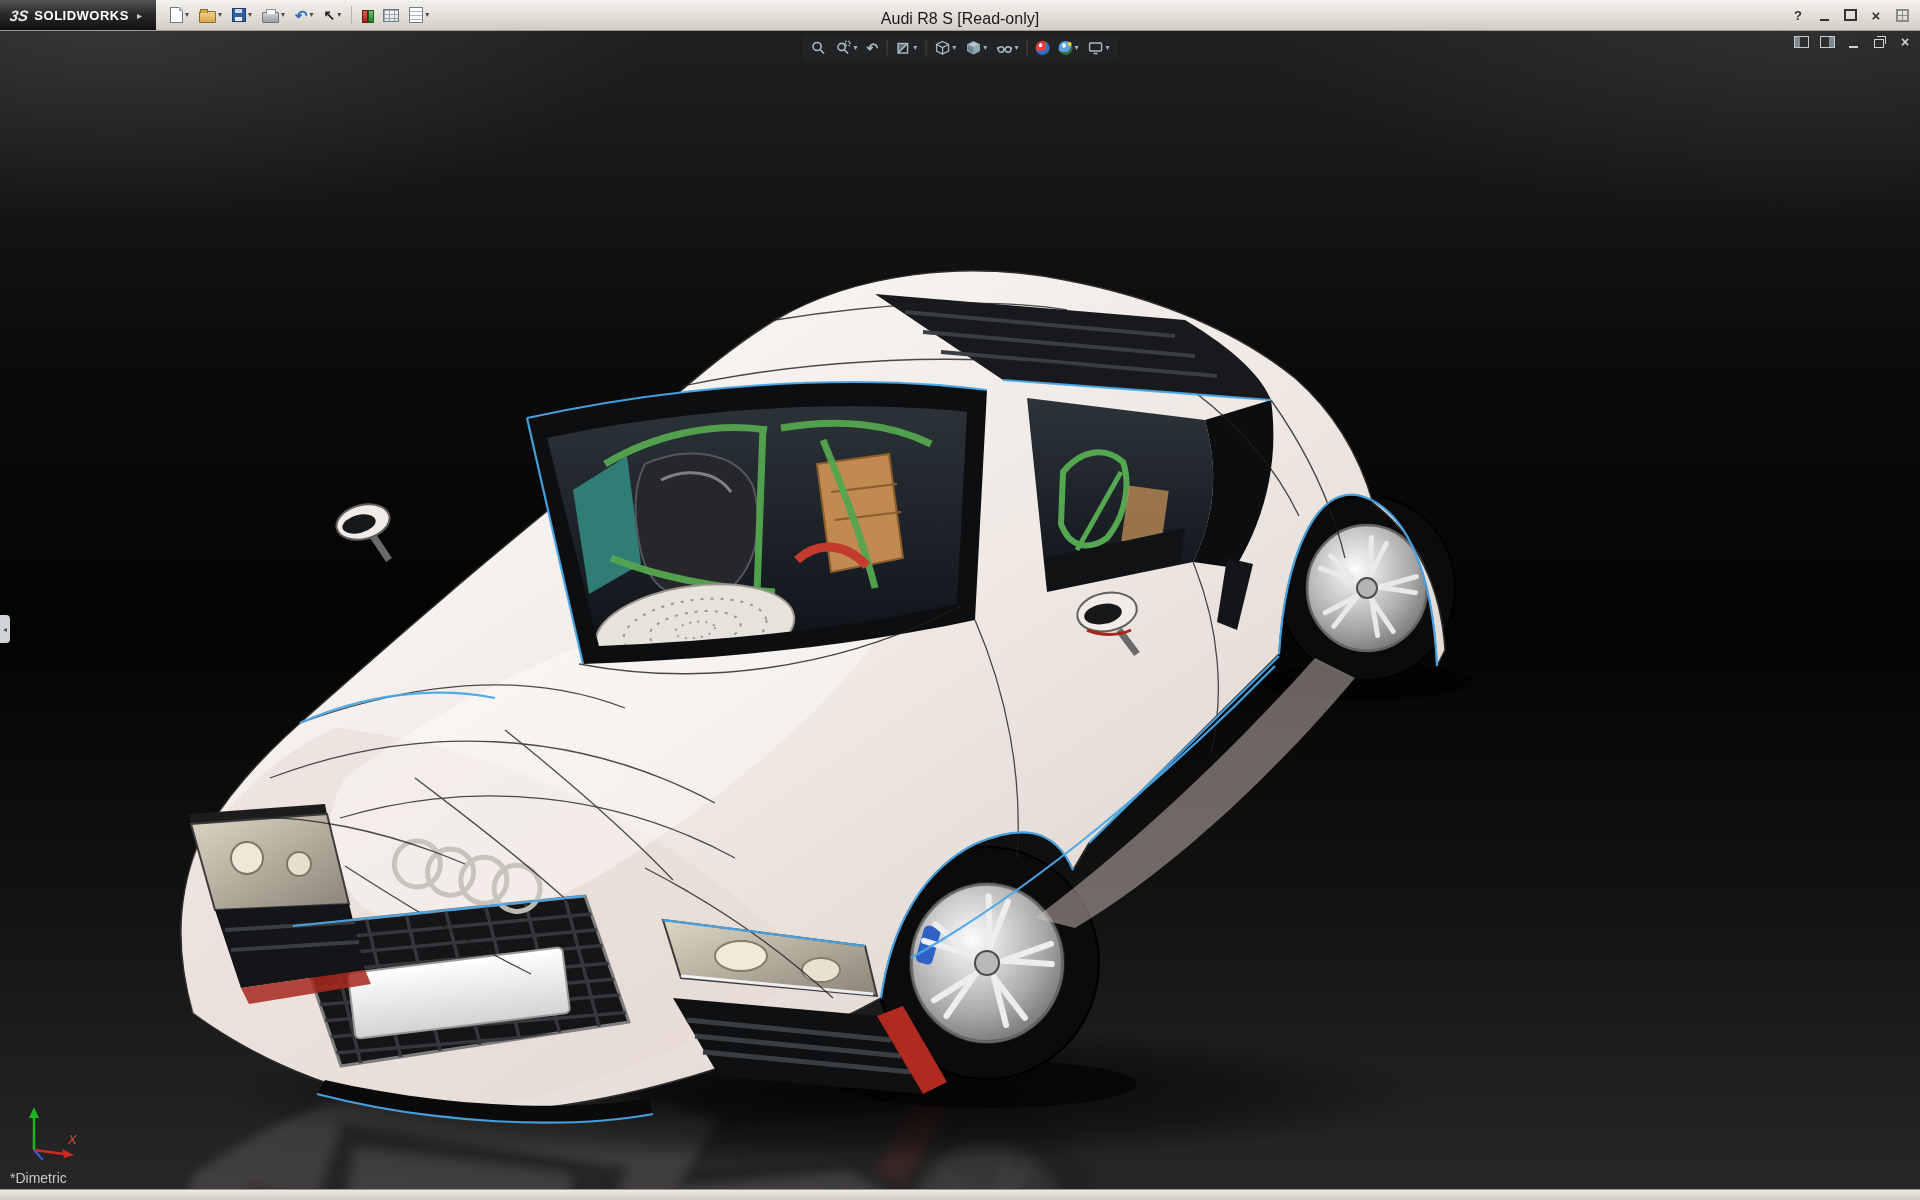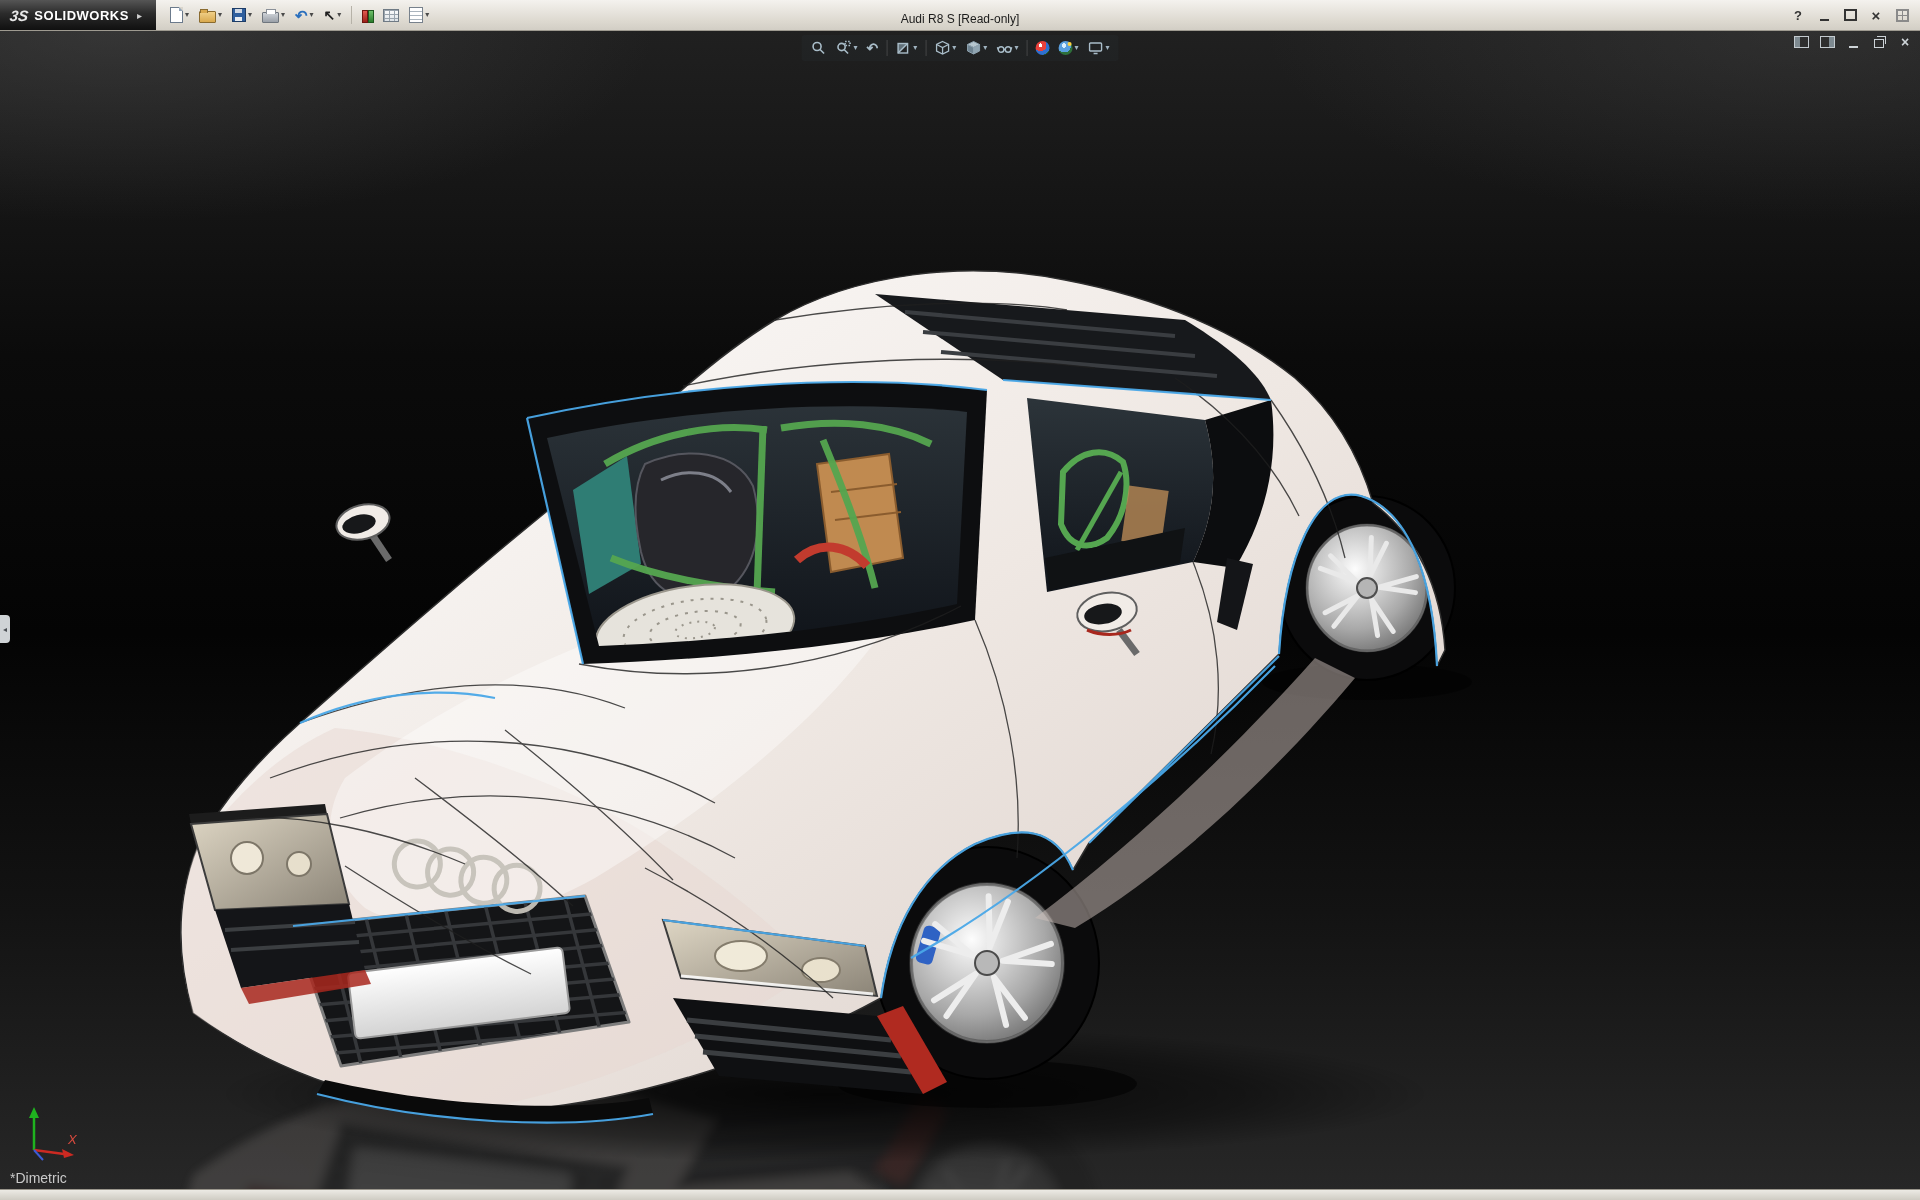--- a/index.html
+++ b/index.html
@@ -12,21 +12,21 @@
     background:linear-gradient(#555 0%,#2b2b2b 45%,#101010 100%);color:#fff;}
   .logo .glyph{font-style:italic;font-weight:bold;font-size:15px;color:#e8e8e8;transform:skewX(-8deg);}
   .logo .name{font-weight:bold;font-size:13px;letter-spacing:.5px;color:#fff;}
   .logo .expander{color:#cfcfcf;font-size:10px;margin-left:2px;}
   .tbar{display:flex;align-items:center;gap:2px;padding-left:10px;}
   .tb-btn{height:24px;display:flex;align-items:center;justify-content:center;gap:2px;
     padding:0 3px;border:1px solid transparent;border-radius:2px;}
   .caret{font-size:8px;color:#4a4a4a;line-height:1;}
   .tb-sep{width:1px;height:18px;background:#b6b2a8;margin:0 4px;}
   .title{position:absolute;left:50%;transform:translateX(-50%);top:0;height:38px;display:flex;
-    align-items:center;font-size:12px;color:#1b1b1b;}
+    align-items:center;font-size:16px;color:#1b1b1b;}
   .mb-right{margin-left:auto;display:flex;align-items:center;gap:6px;padding-right:8px;}
   .win-btn{width:20px;height:19px;display:flex;align-items:center;justify-content:center;color:#333;}
   .g-help{font-weight:bold;font-size:13px;}
   .g-min{width:9px;height:2px;background:#333;margin-top:9px;}
   .g-max{width:9px;height:8px;border:2px solid #333;}
   .g-close{font-size:15px;font-weight:bold;line-height:1;}
   .ic{display:inline-block;position:relative;}
   .ic-new{width:11px;height:14px;background:#fff;border:1px solid #6b7a8c;}
   .ic-new::after{content:"";position:absolute;top:-1px;right:-1px;width:0;height:0;
     border-top:4px solid #d9d5cc;border-left:4px solid #93a5b8;}

